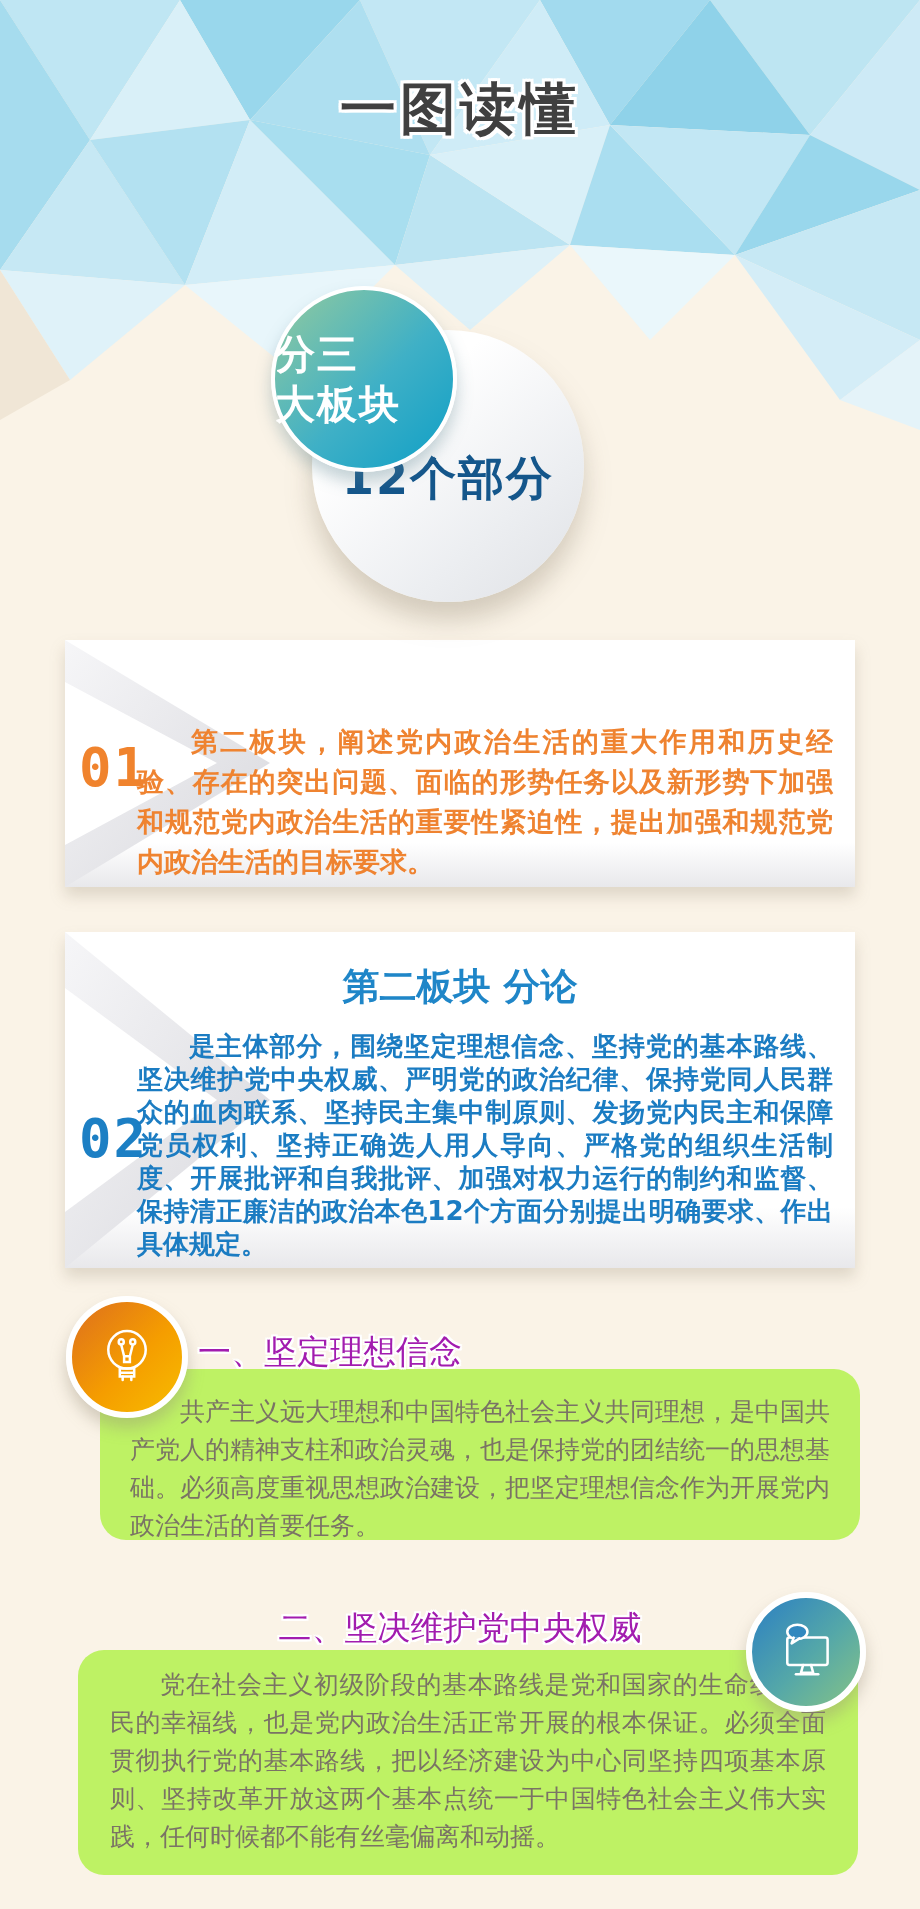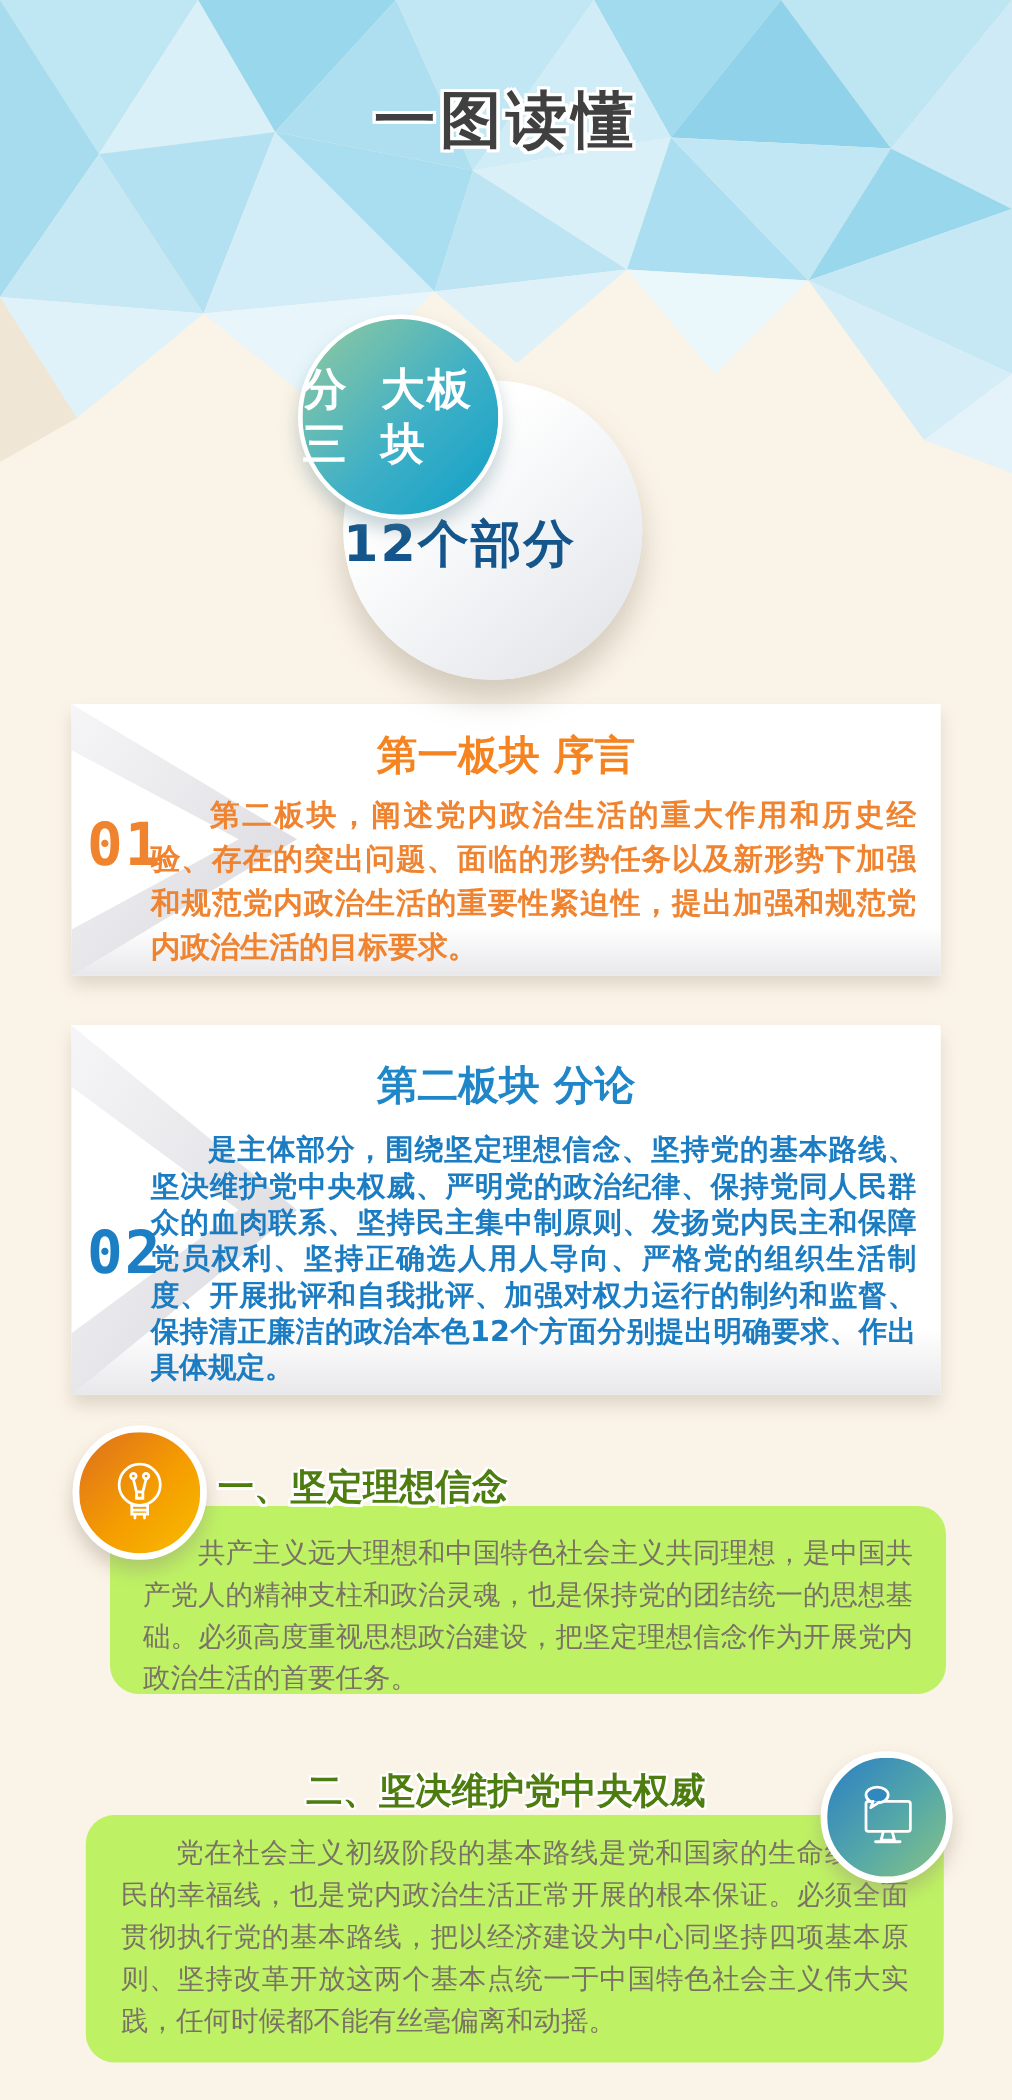--- a/index.html
+++ b/index.html
@@ -17,32 +17,32 @@
     text-shadow:-3px -3px 0 #fff,3px -3px 0 #fff,-3px 3px 0 #fff,3px 3px 0 #fff,0 -3px 0 #fff,0 3px 0 #fff,-3px 0 0 #fff,3px 0 0 #fff;
   }
   .sub-title{
     position:absolute;top:172px;left:0;width:920px;margin:0;
     text-align:center;font-size:42px;font-weight:bold;color:#1b5c93;
     text-shadow:-3px -3px 0 #fff,3px -3px 0 #fff,-3px 3px 0 #fff,3px 3px 0 #fff,0 -3px 0 #fff,0 3px 0 #fff,-3px 0 0 #fff,3px 0 0 #fff;
   }
 
   
   .badge-white{
-    position:absolute;left:312px;top:346px;width:272px;height:272px;border-radius:50%;
+    position:absolute;left:312px;top:330px;width:272px;height:272px;border-radius:50%;
     background:linear-gradient(140deg,#ffffff 30%,#eceef1 70%,#dfe1e5 100%);
     box-shadow:0 18px 26px rgba(140,130,110,.35);
-    display:flex;align-items:center;justify-content:flex-start;z-index:1;
+    display:flex;align-items:center;justify-content:center;z-index:1;
   }
   .badge-white span{font-size:46px;font-weight:bold;color:#14568b;padding-top:26px;letter-spacing:2px;}
   .badge-teal{
     position:absolute;left:271px;top:286px;width:186px;height:186px;border-radius:50%;box-sizing:border-box;
     background:linear-gradient(135deg,#93ca9e 0%,#3fb0c6 55%,#0f9fc6 100%);
     border:4px solid #ffffff;
     box-shadow:0 10px 16px rgba(90,130,140,.35);
-    display:flex;flex-direction:row;align-items:center;justify-content:center;z-index:2;
+    display:flex;flex-direction:column;align-items:flex-start;justify-content:center;z-index:2;
   }
   .badge-teal span{font-size:40px;line-height:1.25;font-weight:bold;color:#ffffff;letter-spacing:2px;}
 
   
   .card{
     position:absolute;left:65px;width:790px;
     background:linear-gradient(#ffffff 0%,#ffffff 82%,#e8e8eb 100%);
     box-shadow:0 9px 14px rgba(150,140,120,.28);
   }
   .card-1{top:640px;height:247px;}
@@ -65,21 +65,21 @@
   .card-2 .card-body{top:98px;font-size:26px;line-height:33px;color:#1b7cc2;}
 
   
   .topic-box{
     position:absolute;background:#bef264;border-radius:26px;box-sizing:border-box;z-index:1;
   }
   .topic-box-1{left:100px;top:1369px;width:760px;height:171px;padding:24px 30px 0 30px;}
   .topic-box-2{left:78px;top:1650px;width:780px;height:225px;padding:16px 32px 0 32px;}
   .topic-body{margin:0;font-size:25px;line-height:38px;color:#7a7365;text-indent:2em;text-align:justify;}
   .topic-title{
-    position:absolute;margin:0;font-size:33px;font-weight:bold;color:#4d7c0f;z-index:3;
+    position:absolute;margin:0;font-size:33px;font-weight:normal;color:#a21caf;z-index:3;
     text-shadow:-2px -2px 0 #fff,2px -2px 0 #fff,-2px 2px 0 #fff,2px 2px 0 #fff,0 -2px 0 #fff,0 2px 0 #fff,-2px 0 0 #fff,2px 0 0 #fff;
   }
   .topic-title-1{left:198px;top:1330px;}
   .topic-title-2{left:180px;top:1606px;width:560px;text-align:center;}
   .icon-circle{
     position:absolute;border-radius:50%;box-sizing:border-box;border:6px solid #ffffff;
     box-shadow:0 10px 16px rgba(150,140,120,.4);
     display:flex;align-items:center;justify-content:center;z-index:2;
   }
   .icon-1{left:66px;top:1296px;width:122px;height:122px;background:linear-gradient(135deg,#dd6f1e 0%,#f59d00 55%,#f7bc00 100%);}
@@ -136,21 +136,20 @@
       <defs>
         <linearGradient id="fg1" x1="0" y1="0" x2="1" y2="1">
           <stop offset="0" stop-color="#f6f6f8"></stop>
             <stop offset="1" stop-color="#d8d8dd"></stop>
         </linearGradient>
       </defs>
       <polygon points="0,0 205,123 0,247" fill="url(#fg1)"></polygon>
       <polygon points="0,42 152,123 0,205" fill="#ffffff"></polygon>
     </svg>
     <div class="card-number">01</div>
-    <h3 class="card-title">第一板块 序言</h3>
     <p class="card-body">第二板块，阐述党内政治生活的重大作用和历史经验、存在的突出问题、面临的形势任务以及新形势下加强和规范党内政治生活的重要性紧迫性，提出加强和规范党内政治生活的目标要求。</p>
   </section>
 
   <section class="card card-2">
     <svg class="fold" viewBox="0 0 210 336" preserveAspectRatio="none">
       <defs>
         <linearGradient id="fg2" x1="0" y1="0" x2="1" y2="1">
           <stop offset="0" stop-color="#f6f6f8"></stop>
             <stop offset="1" stop-color="#d8d8dd"></stop>
         </linearGradient>

